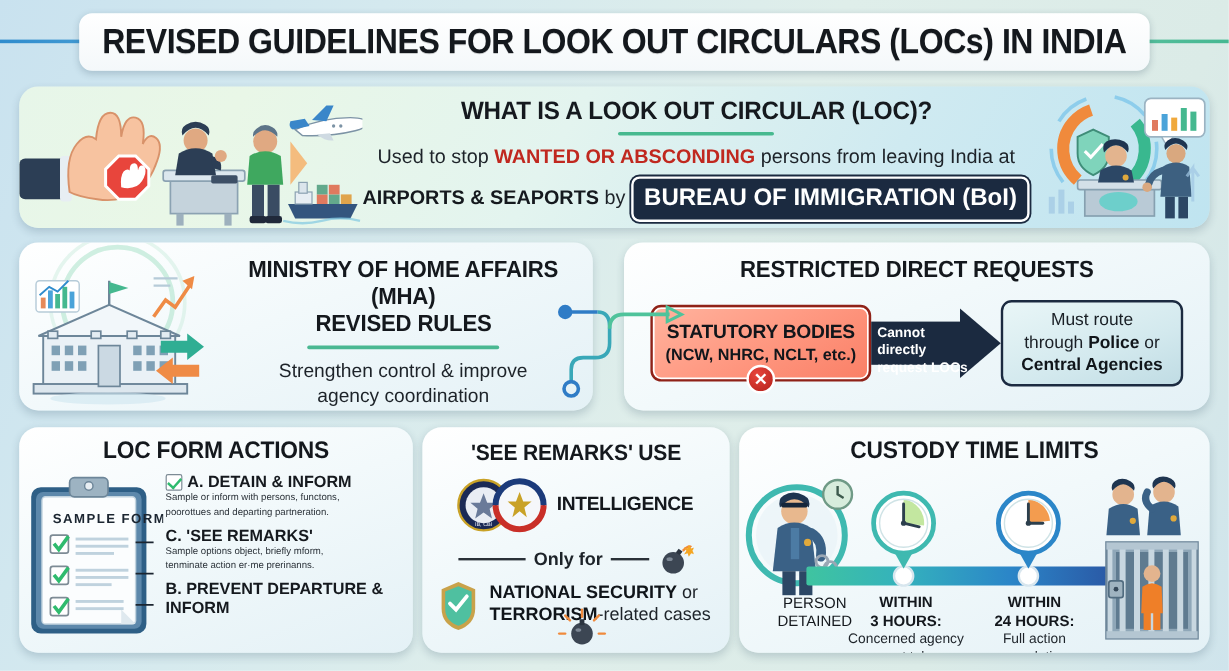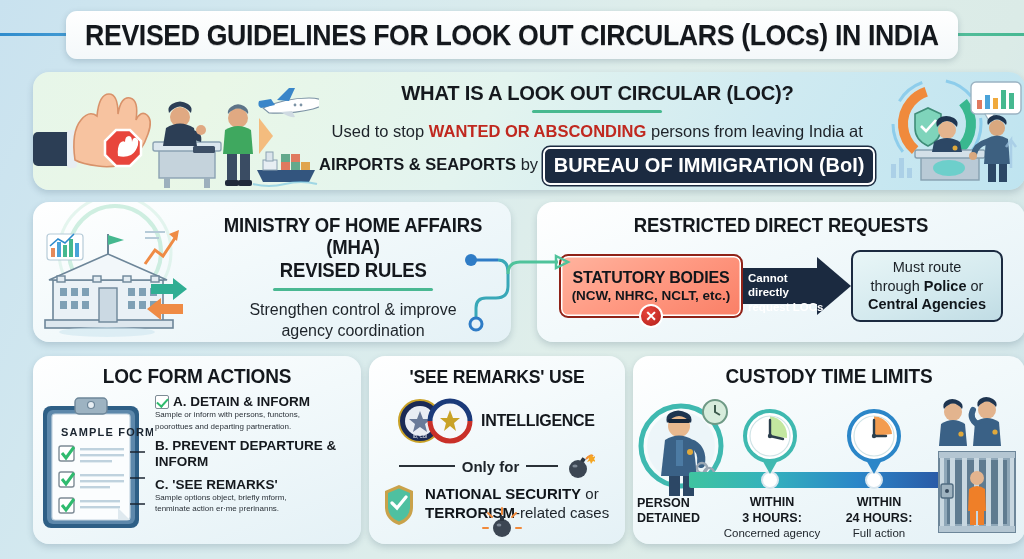--- a/index.html
+++ b/index.html
@@ -45,21 +45,20 @@
   }
 
   
   .card {
     position: absolute;
     border-radius: 16px;
     background: linear-gradient(160deg,#ffffff 0%,#f2f9fb 45%,#e4f1f6 100%);
     box-shadow: 0 3px 7px rgba(40,70,95,.2);
     overflow: hidden;
     z-index: 2;
-    margin-left: 17px;
   }
   .card-title {
     text-align: center;
     font-size: 19px;
     font-weight: 700;
     color: #14181d;
     letter-spacing: -0.2px;
     transform: scaleX(.95);
   }
 
@@ -202,22 +201,22 @@
     border-top: 18px solid transparent; border-bottom: 18px solid transparent;
     border-left: 22px solid #2a4f9e;
   }
   .tl-node {
     position: absolute; top: 81px; width: 18px; height: 18px; border-radius: 50%;
     background: #ffffff; border: 2px solid #d8e6ee;
   }
   .tl-label { position: absolute; text-align: center; font-size: 11.5px; color: #1d2329; line-height: 1.28; }
   .tl-label .hd { font-weight: 700; font-size: 12.5px; color: #14181d; }
   .person-label {
-    position: absolute; left: 4px; top: 106px; width: 86px; 
-    font-size: 12.5px; font-weight: 700; color: #14181d; line-height: 1.2;
+    position: absolute; left: 20px; top: 106px; width: 86px; text-align: center;
+    font-size: 12.5px; font-weight: 400; color: #14181d; line-height: 1.2;
   }
 
   
   svg { display: block; }
   .abs { position: absolute; }
 </style>
 </head>
 <body>
 
 <div class="accent-line left"></div>
@@ -486,28 +485,28 @@
     <div class="form-list">
       <div class="form-item">
         <div class="hd">
           <span class="mini-check"></span>
           <span>A. DETAIN &amp; INFORM</span>
         </div>
         <div class="sub">Sample or inform with persons, functons,</div>
         <div class="sub">poorottues and departing partneration.</div>
       </div>
 
-      <div class="form-item" style="margin-top:6px;">
-        <div class="hd" style="font-size:13.5px;line-height:1.18;">B. PREVENT DEPARTURE &amp; INFORM</div>
-      </div>
-
       <div class="form-item" style="margin-top:7px;">
         <div class="hd" style="font-size:13.5px;">C. 'SEE REMARKS'</div>
         <div class="sub">Sample options object, briefly mform,</div>
         <div class="sub">tenminate action er·me prerinanns.</div>
+      </div>
+
+      <div class="form-item" style="margin-top:6px;">
+        <div class="hd" style="font-size:13.5px;line-height:1.18;">B. PREVENT DEPARTURE &amp; INFORM</div>
       </div>
     </div>
   </div>
 </div>
 
 <div class="card" id="remarks-card">
   <div class="card-title">'SEE REMARKS' USE</div>
 
   <div class="remarks-row1">
     <div class="agency-logos">

